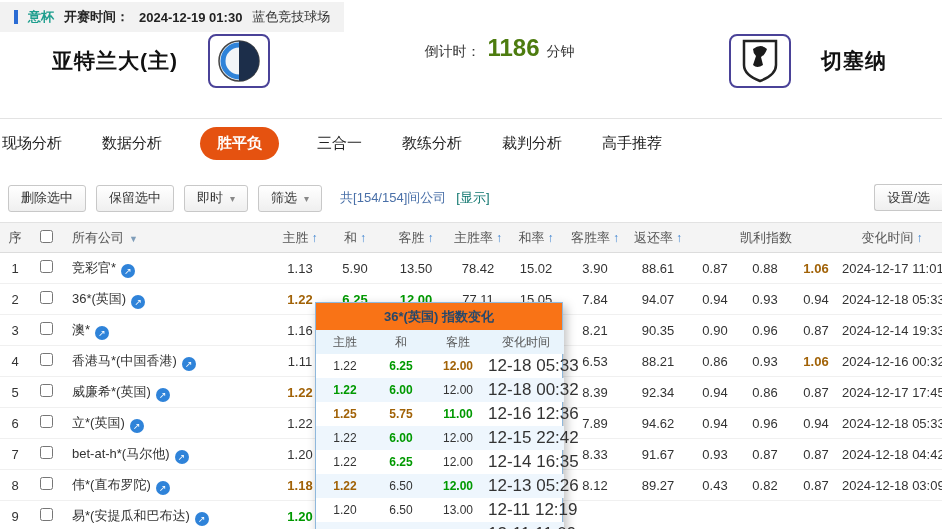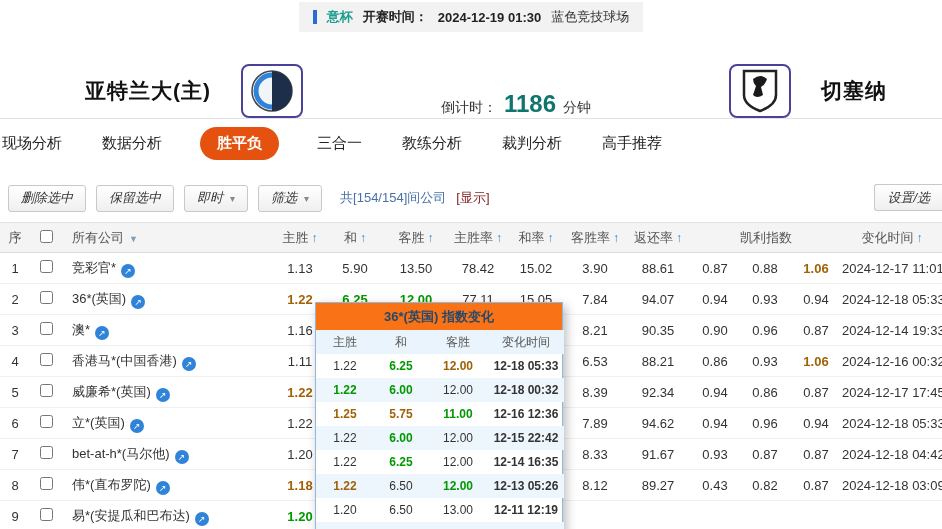--- a/index.html
+++ b/index.html
@@ -1,45 +1,45 @@
 <!DOCTYPE html>
 <html><head>
 <meta charset="utf-8">
 <style>
   *{margin:0;padding:0;box-sizing:border-box;}
   html,body{width:942px;height:529px;overflow:hidden;}
   body{font-family:"Liberation Sans","DejaVu Sans",sans-serif;font-size:13px;color:#333;background:#fff;position:relative;}
 
   
-  .top-bar{height:34px;display:flex;justify-content:center;align-items:center;}
+  .top-bar{height:34px;display:flex;justify-content:flex-start;align-items:center;}
   .info-pill{display:flex;align-items:center;background:#f2f2f2;padding:6px 14px;gap:10px;}
   .league-mark{width:4px;height:14px;background:#2b6cd4;display:inline-block;}
   .league{color:#1e9e8e;font-weight:bold;}
   .kick-label,.kick-time{font-weight:bold;color:#222;}
   .venue{color:#333;}
 
   
-  .team-header{height:84px;display:flex;align-items:flex-end;justify-content:space-between;padding:0 55px 0 85px;}
+  .team-header{height:84px;display:flex;align-items:flex-start;justify-content:space-between;padding:0 55px 0 52px;}
   .side{display:flex;align-items:center;gap:30px;}
   .team-name{font-size:21px;font-weight:bold;color:#111;letter-spacing:1px;}
   .logo-box{width:62px;height:54px;border:2px solid #4a4298;border-radius:8px;background:#fff;display:flex;align-items:center;justify-content:center;}
   .countdown{display:flex;align-items:baseline;gap:7px;font-size:14px;color:#333;}
-  .cd-num{font-size:24px;font-weight:bold;color:#0f766e;}
+  .cd-num{font-size:24px;font-weight:bold;color:#4d7c0f;}
 
   
   .tabs{height:50px;border-top:1px solid #e3e3e3;display:flex;align-items:center;justify-content:flex-start;gap:36px;}
   .tab{font-size:15px;color:#222;cursor:pointer;padding:7px 2px;white-space:nowrap;}
   .tab-active{background:#e55210;color:#fff;padding:7px 17px;border-radius:17px;font-weight:bold;}
 
   
   .toolbar{height:54px;display:flex;align-items:center;gap:10px;padding:14px 8px 8px;position:relative;}
-  .tb-btn{height:27px;padding:0 12px;border:1px solid #c8c8c8;border-radius:3px;background:linear-gradient(#ffffff,#efefef);font-size:13px;color:#333;font-family:inherit;display:inline-flex;align-items:center;gap:7px;cursor:pointer;white-space:nowrap;font-style:italic;}
+  .tb-btn{height:27px;padding:0 12px;border:1px solid #c8c8c8;border-radius:3px;background:linear-gradient(#ffffff,#efefef);font-size:13px;color:#333;font-family:inherit;display:inline-flex;align-items:center;gap:7px;cursor:pointer;white-space:nowrap;}
   .caret{color:#888;font-size:10px;}
   .count{color:#4a70a8;margin-left:8px;}
-  .show-link{color:#7f1d1d;cursor:pointer;text-decoration:none;}
+  .show-link{color:#0f766e;cursor:pointer;text-decoration:none;}
   .settings{position:absolute;right:0;top:16px;border-radius:3px 0 0 3px;border-right:none;}
 
   
   .odds-table{width:942px;border-collapse:collapse;table-layout:fixed;}
   .odds-table thead th{height:30px;background:#f4f4f4;border-top:1px solid #e2e2e2;border-bottom:1px solid #dcdcdc;font-weight:normal;color:#555;font-size:13px;}
   .odds-table td{height:31px;border-bottom:1px solid #f0f0f0;font-size:13px;color:#333;overflow:hidden;white-space:nowrap;}
   .c{text-align:center;}
   .l{text-align:left;padding-left:10px;}
   .seq{color:#666;}
   .time{font-size:12px;color:#333;}
@@ -50,21 +50,21 @@
   .c-green{color:#009900;font-weight:bold;}
   input[type=checkbox]{width:13px;height:13px;cursor:pointer;}
 
   
   .popup{position:absolute;left:315px;top:302px;width:248px;background:#fff;border:1px solid #8fb8dc;box-shadow:3px 4px 10px rgba(0,0,0,.28);z-index:10;}
   .popup-title{height:27px;line-height:27px;background:#f97316;text-align:center;font-weight:bold;font-size:13px;color:#25486b;}
   .popup table{width:100%;border-collapse:collapse;table-layout:fixed;}
   .popup th{height:24px;background:#e9f4fc;font-weight:normal;font-size:12px;color:#555;}
   .popup td{height:24px;text-align:center;font-size:12px;color:#333;white-space:nowrap;}
   .popup tbody tr:nth-child(even){background:#eef6fd;}
-  .popup .ptime{font-size:12px;font-weight:bold;}
+  .popup .ptime{font-size:17px;}
 </style>
 </head>
 <body>
 
 <div class="top-bar">
   <div class="info-pill">
     <span class="league-mark"></span>
     <span class="league">意杯</span>
     <span class="kick-label">开赛时间：</span>
     <span class="kick-time">2024-12-19 01:30</span>

